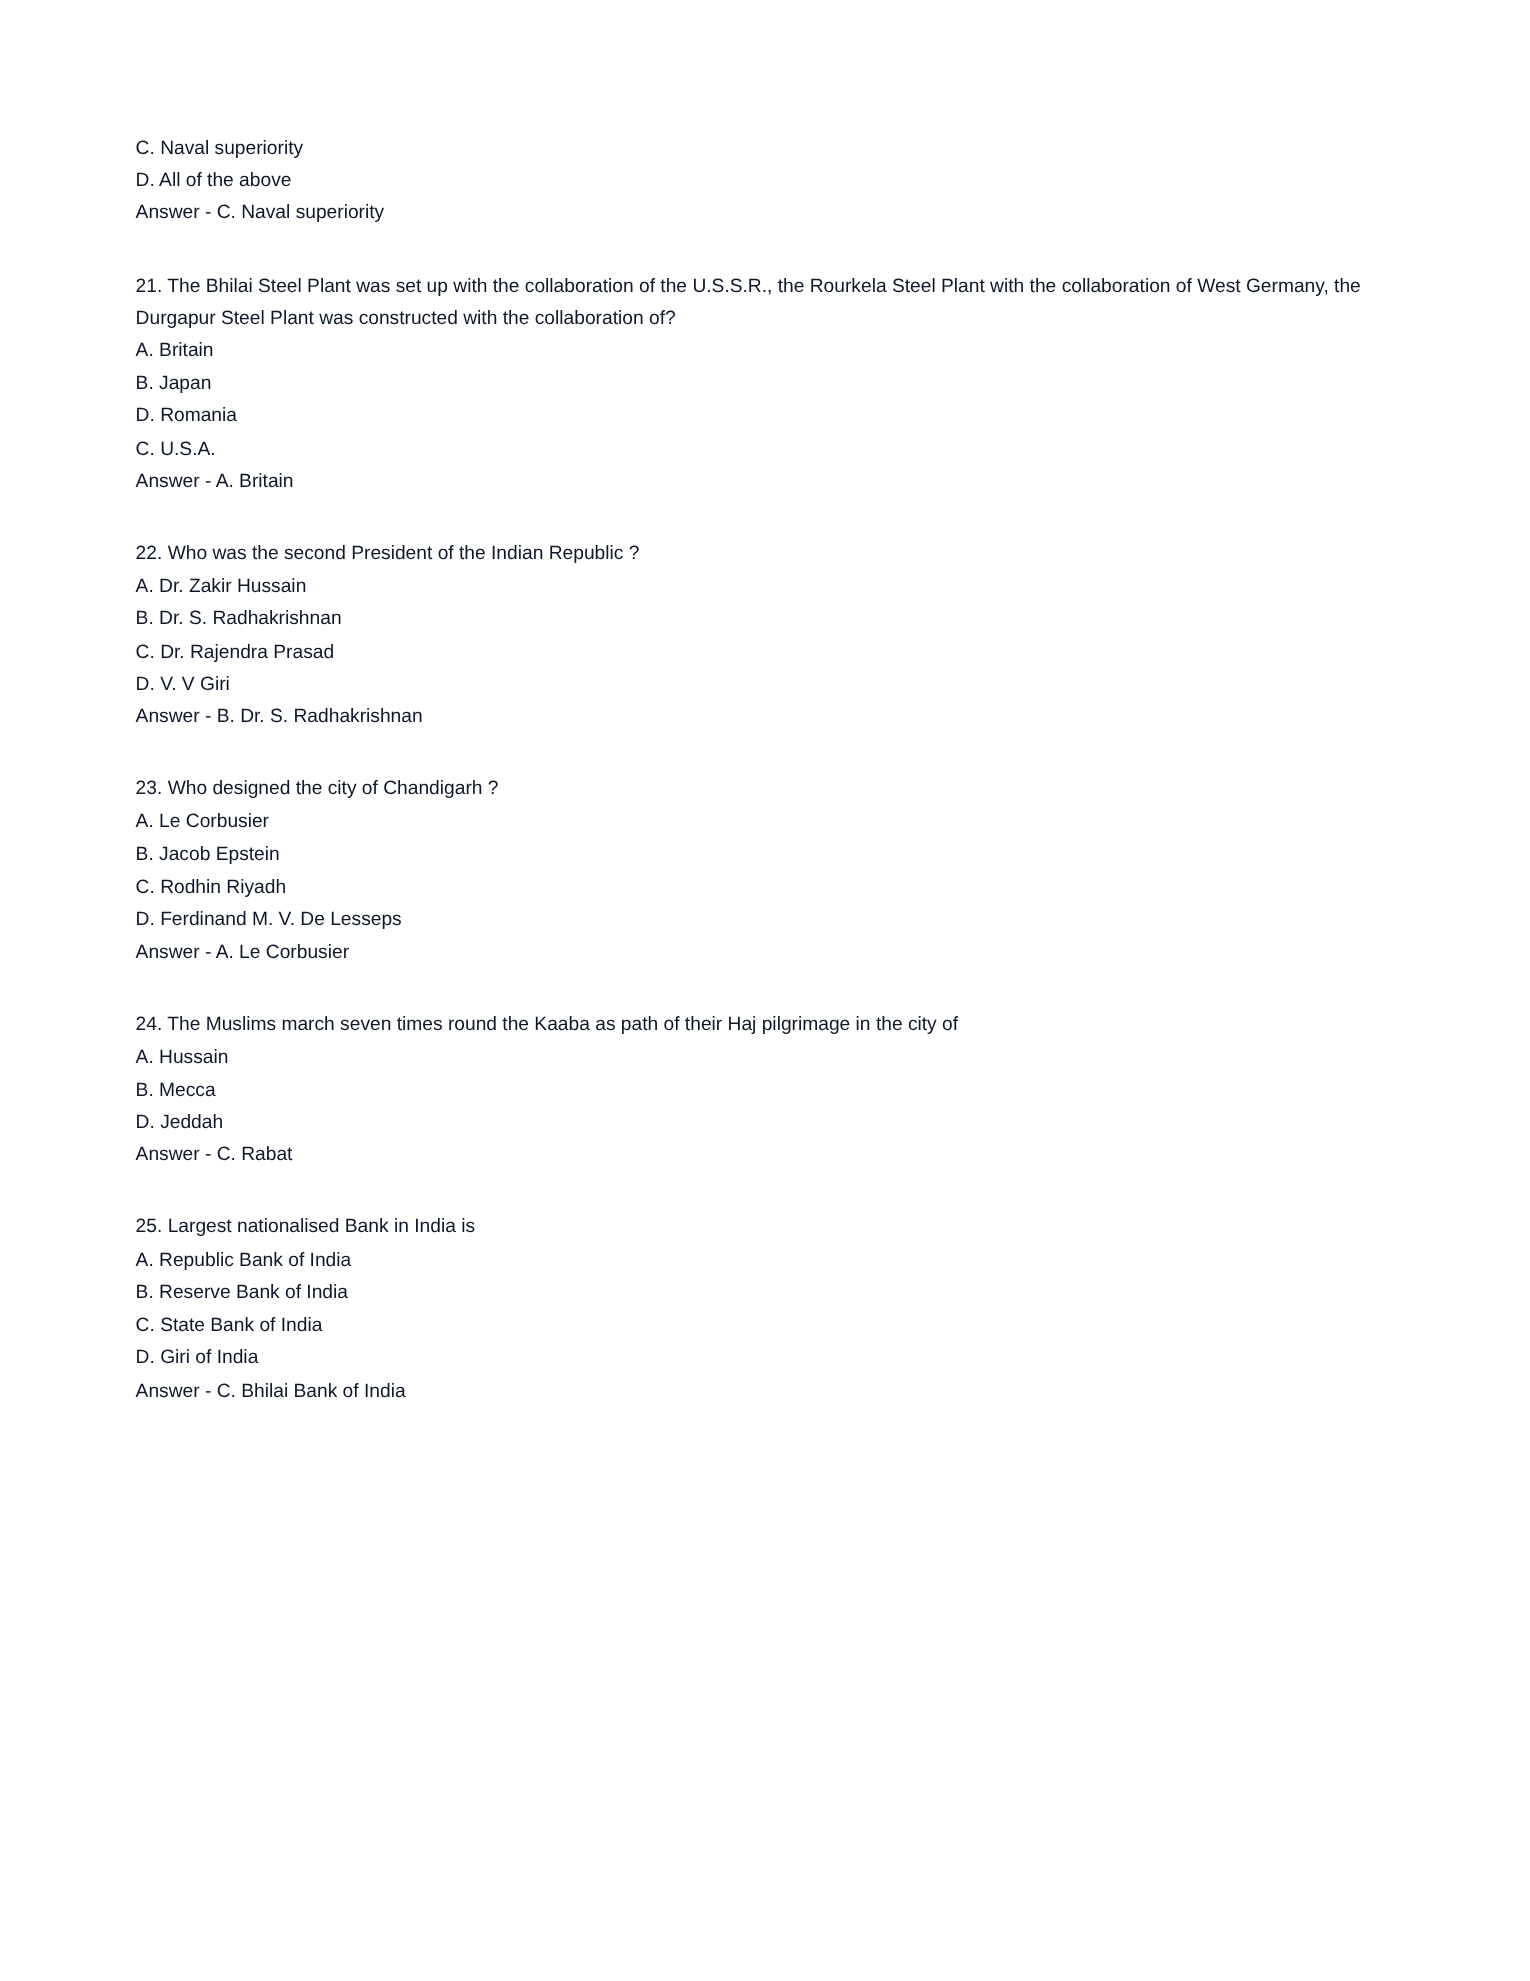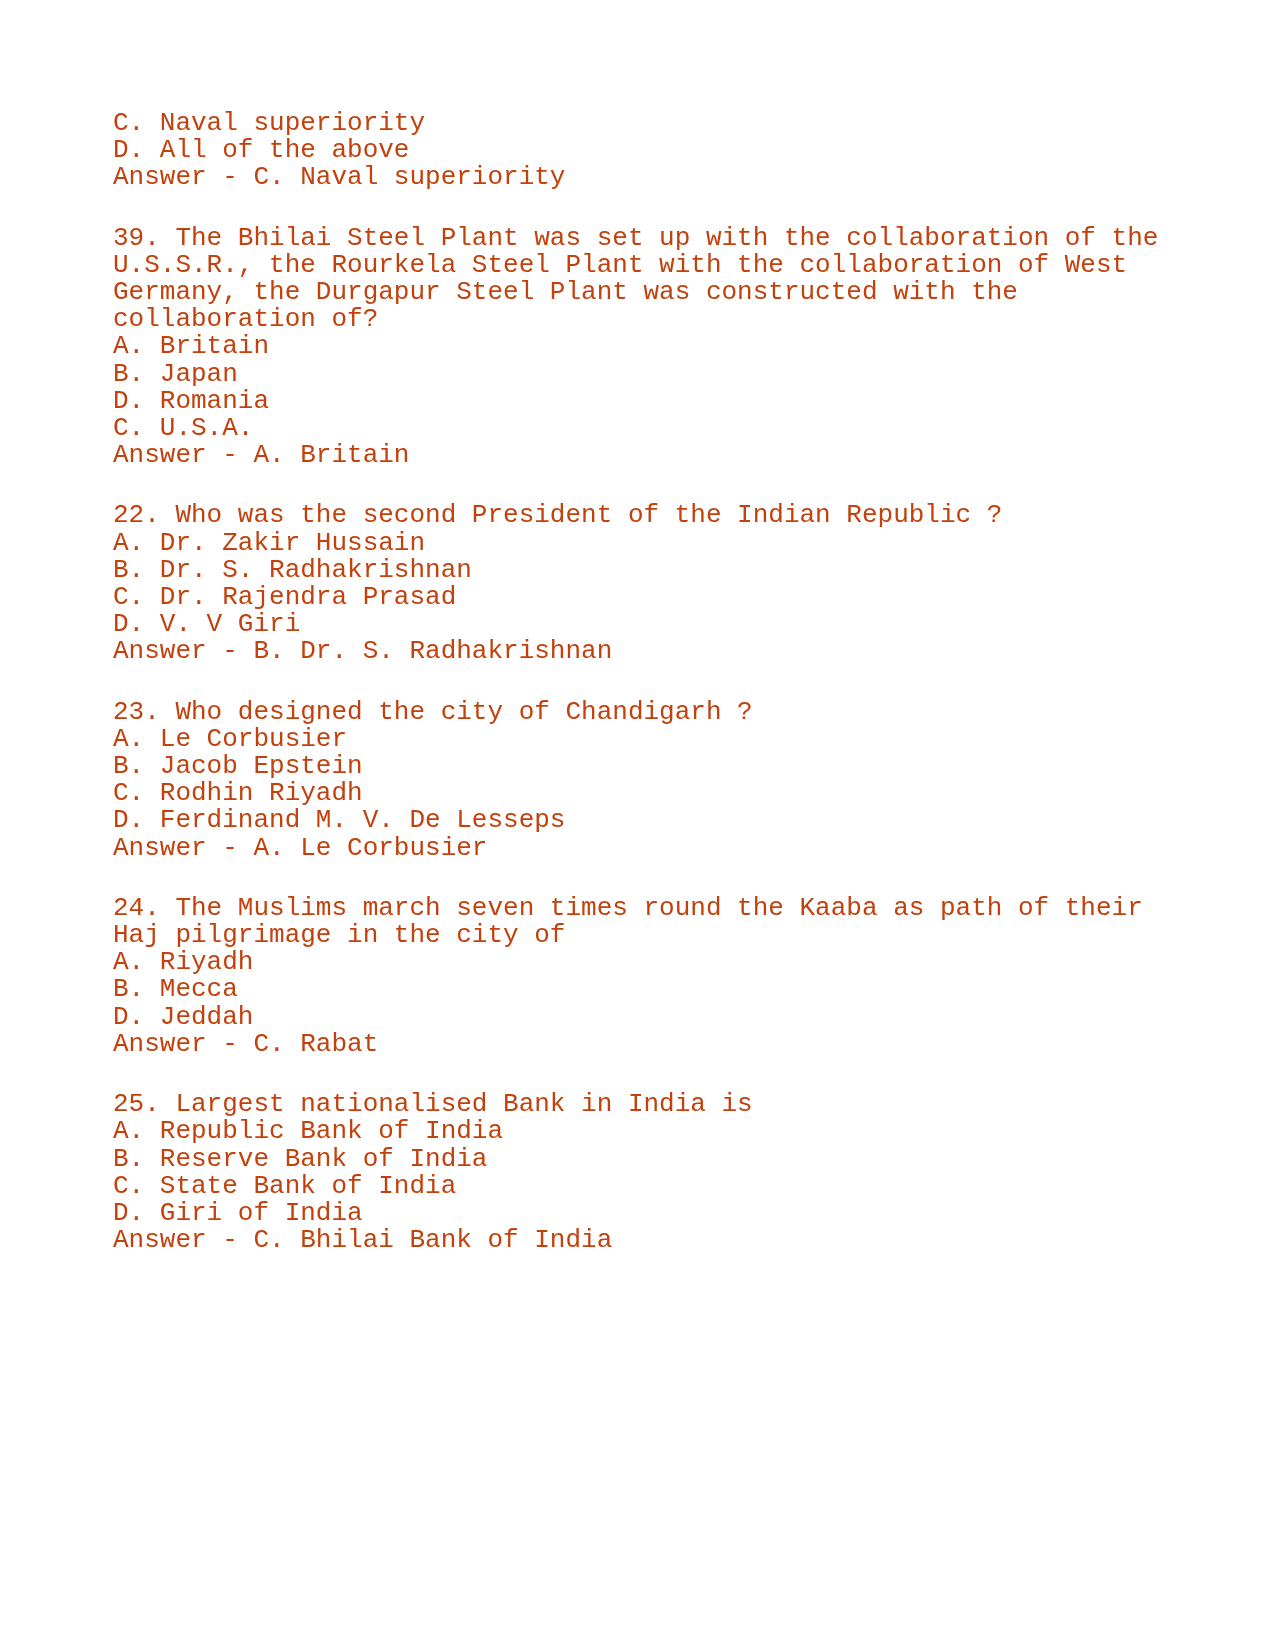--- a/index.html
+++ b/index.html
@@ -1,36 +1,36 @@
 <!DOCTYPE html>
 <html><head>
 <meta charset="utf-8">
 <style>
   html, body { margin: 0; padding: 0; background: #ffffff; }
   body { width: 1275px; height: 1651px; position: relative; overflow: hidden; }
   .page {
     position: absolute; left: 113px; top: 110px; width: 1050px;
-    font-family: Liberation Mono, monospace;
-    font-size: 26px; line-height: 27.2px; color: #c2410c;
+    font-family: Liberation Sans, sans-serif;
+    font-size: 16px; line-height: 27.2px; color: #0f172a;
   }
   .line { white-space: pre-wrap; }
   .block { margin-bottom: 33px; }
 </style>
 </head>
 <body>
 
 <div class="page">
   <div class="block">
     <div class="line">C. Naval superiority</div>
     <div class="line">D. All of the above</div>
     <div class="line">Answer - C. Naval superiority</div>
   </div>
 
   <div class="block">
-    <div class="line">39. The Bhilai Steel Plant was set up with the collaboration of the U.S.S.R., the Rourkela Steel Plant with the collaboration of West Germany, the Durgapur Steel Plant was constructed with the collaboration of?</div>
+    <div class="line">21. The Bhilai Steel Plant was set up with the collaboration of the U.S.S.R., the Rourkela Steel Plant with the collaboration of West Germany, the Durgapur Steel Plant was constructed with the collaboration of?</div>
     <div class="line">A. Britain</div>
     <div class="line">B. Japan</div>
     <div class="line">D. Romania</div>
     <div class="line">C. U.S.A.</div>
     <div class="line">Answer - A. Britain</div>
   </div>
 
   <div class="block">
     <div class="line">22. Who was the second President of the Indian Republic ?</div>
     <div class="line">A. Dr. Zakir Hussain</div>
@@ -44,21 +44,21 @@
     <div class="line">23. Who designed the city of Chandigarh ?</div>
     <div class="line">A. Le Corbusier</div>
     <div class="line">B. Jacob Epstein</div>
     <div class="line">C. Rodhin Riyadh</div>
     <div class="line">D. Ferdinand M. V. De Lesseps</div>
     <div class="line">Answer - A. Le Corbusier</div>
   </div>
 
   <div class="block">
     <div class="line">24. The Muslims march seven times round the Kaaba as path of their Haj pilgrimage in the city of</div>
-    <div class="line">A. Riyadh</div>
+    <div class="line">A. Hussain</div>
     <div class="line">B. Mecca</div>
     <div class="line">D. Jeddah</div>
     <div class="line">Answer - C. Rabat</div>
   </div>
 
   <div class="block">
     <div class="line">25. Largest nationalised Bank in India is</div>
     <div class="line">A. Republic Bank of India</div>
     <div class="line">B. Reserve Bank of India</div>
     <div class="line">C. State Bank of India</div>

